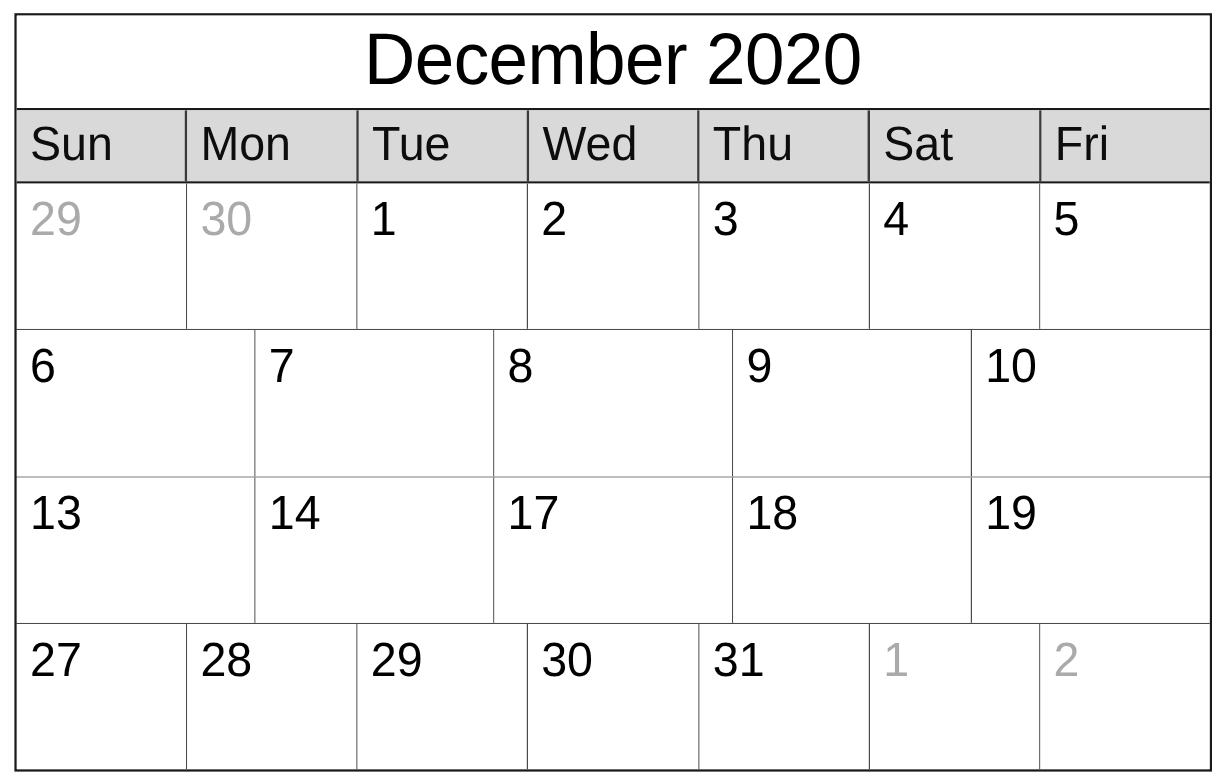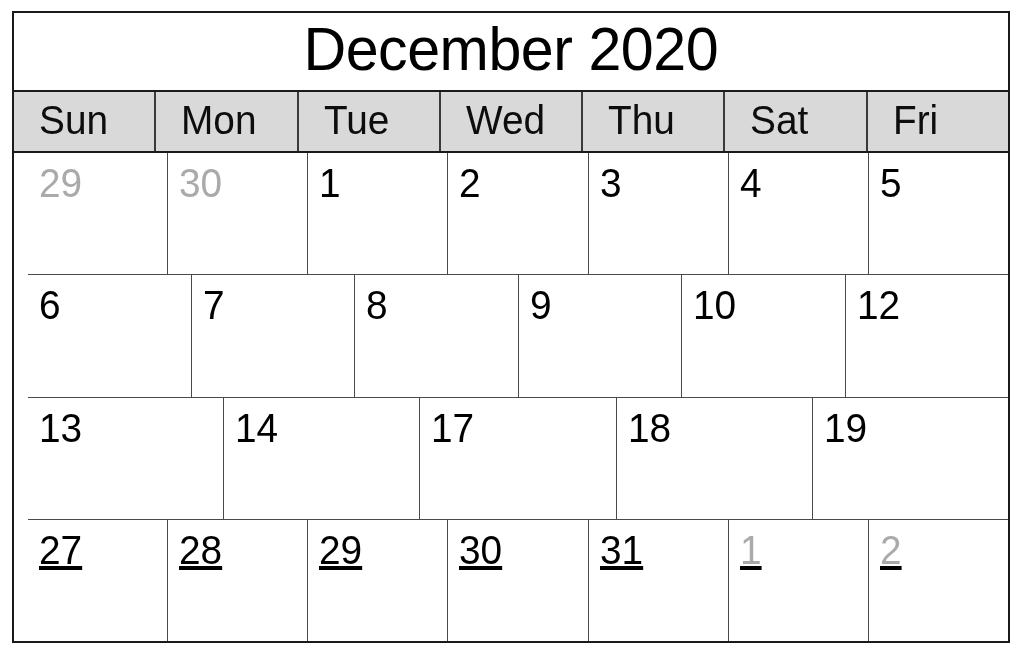--- a/index.html
+++ b/index.html
@@ -69,21 +69,21 @@
     background: #d9d9d9;
     border-bottom: 2px solid #1a1a1a;
   }
   .weekday-cell {
     box-sizing: border-box;
     flex: 1 1 0;
     min-width: 0;
     border-right: 2px solid #3a3a3a;
     display: flex;
     align-items: center;
-    padding-left: 25px;
+    padding-left: 11px;
     background: #d9d9d9;
     overflow: hidden;
   }
   .weekday-cell:last-child {
     border-right: none;
   }
   .weekday-label {
     font-family: "Liberation Sans", sans-serif;
     font-size: 40px;
     line-height: 1;
@@ -100,25 +100,23 @@
     display: flex;
     flex-direction: column;
     min-height: 0;
   }
   .week-row {
     box-sizing: border-box;
     flex: 1 1 0;
     display: flex;
     border-bottom: 1.5px solid #4a4a4a;
     min-height: 0;
-    margin-left: 14px;
   }
   .week-row:last-child {
     border-bottom: none;
-    text-decoration: underline;
   }
   .day-cell {
     box-sizing: border-box;
     flex: 1 1 0;
     min-width: 0;
     border-right: 1.5px solid #4a4a4a;
     padding: 10px 0 0 11px;
     background: #ffffff;
     overflow: hidden;
   }
@@ -206,23 +204,20 @@
           </div>
           <div class="day-cell">
             <span class="day-number">8</span>
           </div>
           <div class="day-cell">
             <span class="day-number">9</span>
           </div>
           <div class="day-cell">
             <span class="day-number">10</span>
           </div>
-          <div class="day-cell">
-            <span class="day-number">12</span>
-          </div>
         </div>
         <div class="week-row">
           <div class="day-cell">
             <span class="day-number">13</span>
           </div>
           <div class="day-cell">
             <span class="day-number">14</span>
           </div>
           <div class="day-cell">
             <span class="day-number">17</span>

